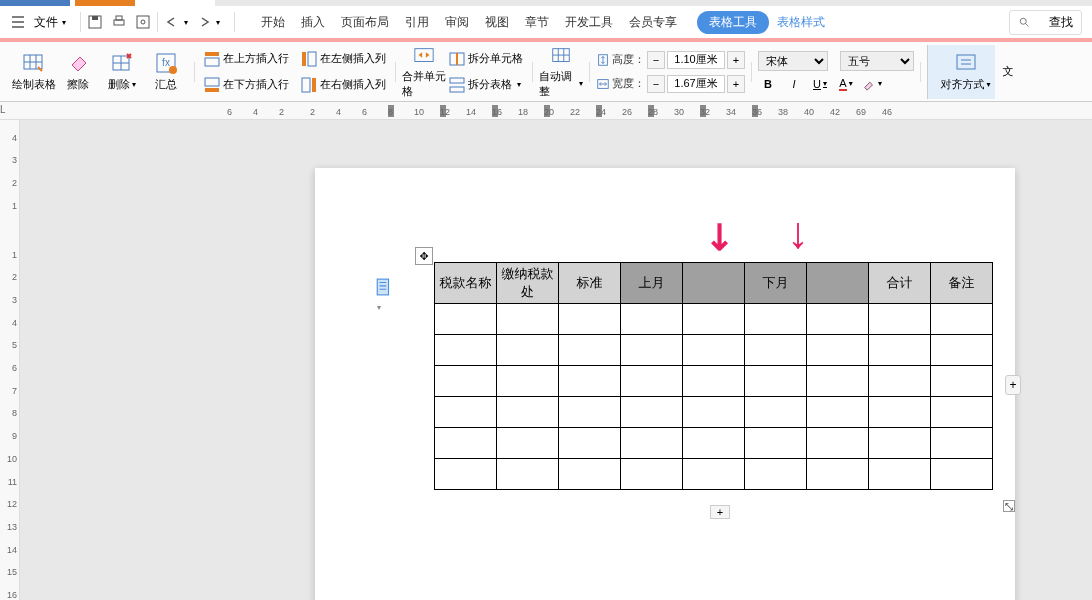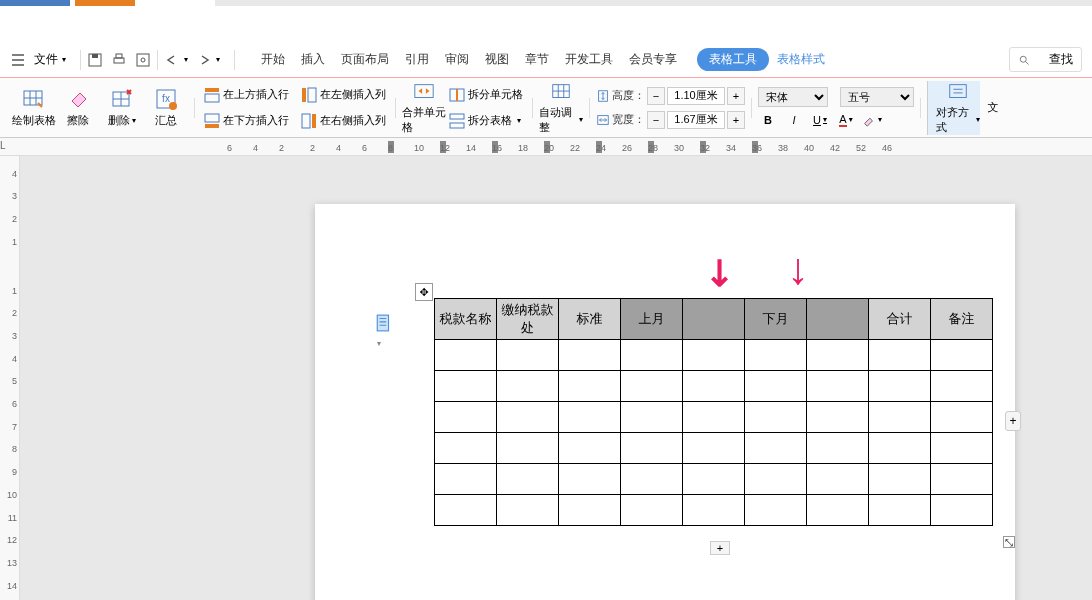--- a/index.html
+++ b/index.html
@@ -2,42 +2,42 @@
 <html><head>
   <meta charset="utf-8">
   <style>
     *{margin:0;padding:0;box-sizing:border-box;font-family:"Microsoft YaHei",sans-serif;}
     body{background:#fff;overflow:hidden;width:1092px;height:600px;position:relative;}
     .top-bar{height:6px;display:flex;}
     .top-bar .seg{height:6px;}
     .seg.blue{background:#4a7dbf;width:70px;}
     .seg.orange{background:#e67e22;width:60px;margin-left:5px;}
     .seg.rest{flex:1;background:#e8e8e8;margin-left:80px;}
-    .menu-bar{height:36px;display:flex;align-items:center;padding:0 10px;font-size:12px;border-bottom:1px solid #fca5a5;background:#fff;margin-top:36px;}
+    .menu-bar{height:36px;display:flex;align-items:center;padding:0 10px;font-size:12px;border-bottom:4px solid #fca5a5;background:#fff;}
     .menu-btn{display:flex;align-items:center;gap:2px;margin-right:8px;cursor:pointer;}
     .icon-small{width:16px;height:16px;display:inline-block;}
     .divider{width:1px;height:20px;background:#ddd;margin:0 6px;}
     .menu-item{padding:4px 8px;cursor:pointer;color:#333;}
     .tool-pill{background:#4a90e2;color:#fff;border-radius:12px;padding:3px 12px;font-size:12px;cursor:pointer;}
     .link-blue{color:#4a90e2;cursor:pointer;padding:4px 8px;}
     .search-btn{display:flex;align-items:center;gap:19px;margin-left:auto;cursor:pointer;padding:3px 8px;border:1px solid #ddd;border-radius:3px;}
     .ribbon{height:60px;display:flex;align-items:center;padding:2px 12px;border-bottom:1px solid #ccc;background:#fbfbfb;font-size:11px;}
     .ribbon-btn-big{display:flex;flex-direction:column;align-items:center;justify-content:center;width:44px;height:54px;cursor:pointer;}
     .ribbon-icon{width:24px;height:24px;margin-bottom:2px;}
     .ribbon-row{display:flex;align-items:center;height:26px;gap:3px;cursor:pointer;padding:0 3px;}
     .ribbon-row .ribbon-row-icon{width:16px;height:16px;}
     .dim-row{display:flex;align-items:center;gap:2px;height:24px;}
     .dim-label{font-size:11px;color:#333;}
     .dim-btn{width:18px;height:18px;border:1px solid #ccc;background:#f5f5f5;cursor:pointer;display:flex;align-items:center;justify-content:center;font-size:11px;}
     .dim-input{width:58px;height:18px;border:1px solid #ccc;font-size:11px;text-align:center;}
     .font-select{width:70px;height:20px;border:1px solid #ccc;font-size:11px;padding:0 3px;}
     .size-select{width:74px;height:20px;border:1px solid #ccc;font-size:11px;padding:0 3px;}
     .fmt-row{display:flex;gap:6px;margin-top:4px;}
     .fmt-btn{width:20px;height:18px;cursor:pointer;display:flex;align-items:center;justify-content:center;}
-    .align-btn{border-left:1px solid #ccc;padding-left:8px;width:53px;}
+    .align-btn{border-left:1px solid #ccc;padding-left:8px;width:68px;}
     .dropdown-arrow{font-size:8px;margin-left:2px;}
     .ruler-h{height:18px;background:#f8f8f8;border-bottom:1px solid #ddd;position:relative;font-size:9px;color:#666;}
     .ruler-h-inner{position:absolute;left:310px;right:0;height:100%;display:flex;}
     .ruler-h-left{position:absolute;left:0;width:310px;height:100%;display:flex;justify-content:flex-end;padding-right:5px;}
     .ruler-tick{width:26px;position:relative;}
     .ruler-tick span{position:absolute;bottom:2px;font-size:9px;}
     .ruler-dark{background:#888;height:12px;width:6px;position:absolute;top:3px;}
     .content-area{display:flex;height:480px;background:#e8e8e8;}
     .ruler-v{width:20px;background:#f8f8f8;border-right:1px solid #ddd;position:relative;font-size:9px;color:#666;display:flex;flex-direction:column;}
     .ruler-v-tick{height:26px;position:relative;}
@@ -376,21 +376,21 @@
       <div class="ruler-tick">
         <span>38</span>
       </div>
       <div class="ruler-tick">
         <span>40</span>
       </div>
       <div class="ruler-tick">
         <span>42</span>
       </div>
       <div class="ruler-tick">
-        <span>52</span>
+        <span>69</span>
       </div>
       <div class="ruler-tick">
         <span>46</span>
       </div>
     </div>
 </div>
 
 <div class="content-area">
   <div class="ruler-v" id="ruler-v">
       <div class="ruler-v-tick">

